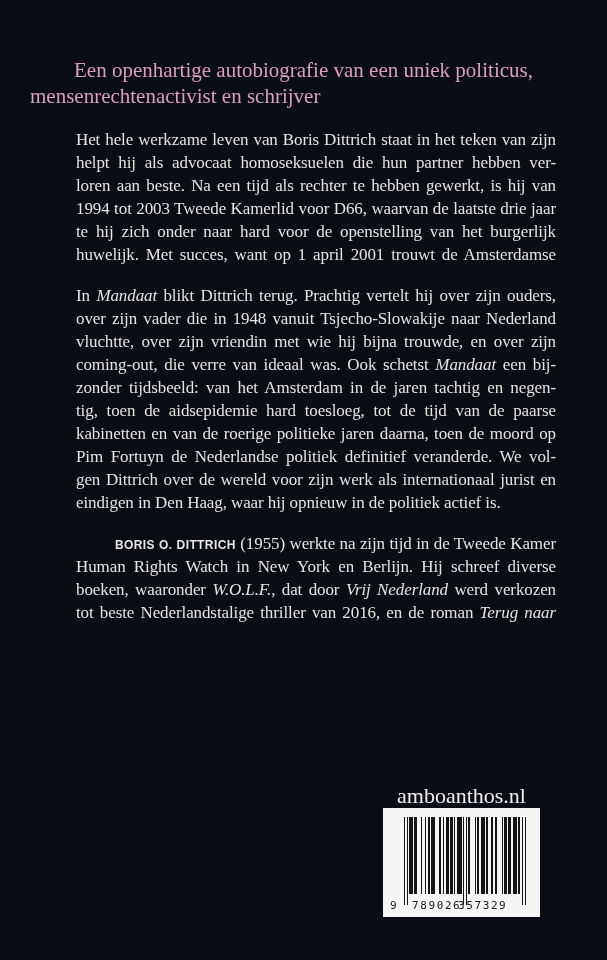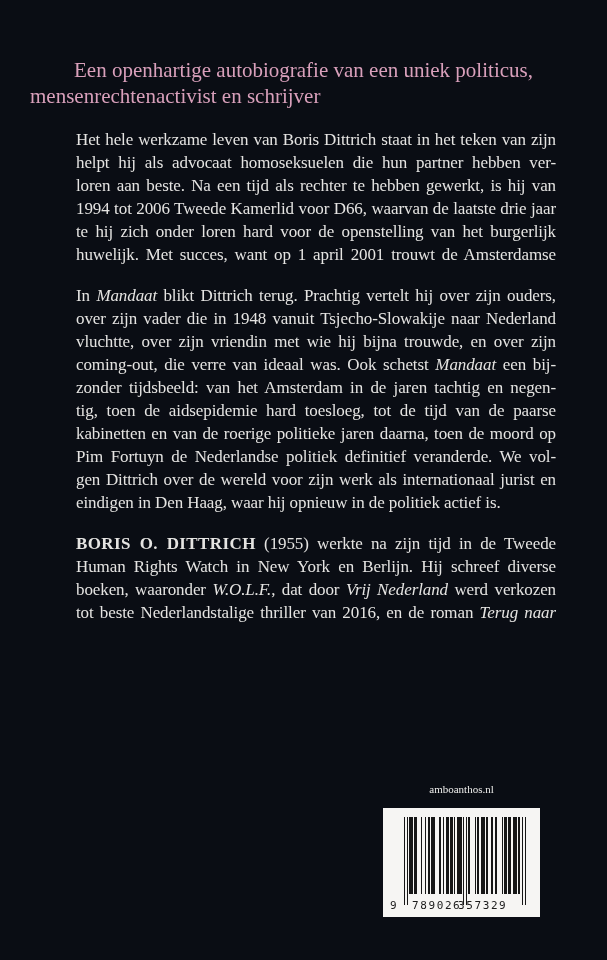--- a/index.html
+++ b/index.html
@@ -31,27 +31,27 @@
     font-size:17px;line-height:23px;letter-spacing:-0.1px;
   }
   .para + .para{margin-top:18px;}
   .tline{
     text-align:justify;text-align-last:justify;
     height:23px;overflow:hidden;
   }
   .tline.tlast{text-align-last:left;text-align:center;}
   .s-i{font-style:italic;}
   .s-b{
-    font-family:Liberation Serif, serif;
-    font-weight:700;font-size:17px;letter-spacing:0.4px;
+    font-family:Liberation Sans, sans-serif;
+    font-weight:700;font-size:12px;letter-spacing:0.4px;margin-left:39px;
   }
   
   .site{
     position:absolute;top:783px;left:383px;width:157px;
-    text-align:center;color:#efeeec;font-size:11px;
+    text-align:center;color:#efeeec;font-size:22px;
   }
   .barcode{
     position:absolute;left:383px;top:808px;width:157px;height:109px;
     background:var(--paper);
   }
   .bars{position:absolute;left:21px;top:9px;width:122px;height:88px;}
   .bars svg{display:block;width:100%;height:100%;shape-rendering:crispEdges;}
   .digits{
     position:absolute;left:0;right:0;bottom:4px;height:14px;
     font-family:"DejaVu Sans Mono",monospace;
@@ -70,22 +70,22 @@
   <div class="tagline">
       <div class="tline"><span>Een openhartige autobiografie van een uniek politicus,</span></div>
       <div class="tline tlast"><span>mensenrechtenactivist en schrijver</span></div>
     </div>
 
   <div class="bodytext">
     <div class="para">
         <div class="tline"><span>Het hele werkzame leven van Boris Dittrich staat in het teken van zijn</span></div>
         <div class="tline"><span>helpt hij als advocaat homoseksuelen die hun partner hebben ver-</span></div>
         <div class="tline"><span>loren aan beste. Na een tijd als rechter te hebben gewerkt, is hij van</span></div>
-        <div class="tline"><span>1994 tot 2006 Tweede Kamerlid voor D66, waarvan de laatste drie jaar</span></div>
-        <div class="tline"><span>te hij zich onder loren hard voor de openstelling van het burgerlijk</span></div>
+        <div class="tline"><span>1994 tot 2003 Tweede Kamerlid voor D66, waarvan de laatste drie jaar</span></div>
+        <div class="tline"><span>te hij zich onder naar hard voor de openstelling van het burgerlijk</span></div>
         <div class="tline"><span>huwelijk. Met succes, want op 1 april 2001 trouwt de Amsterdamse</span></div>
       </div>
     <div class="para">
         <div class="tline"><span>In </span><span class="s-i">Mandaat</span><span> blikt Dittrich terug. Prachtig vertelt hij over zijn ouders,</span></div>
         <div class="tline"><span>over zijn vader die in 1948 vanuit Tsjecho-Slowakije naar Nederland</span></div>
         <div class="tline"><span>vluchtte, over zijn vriendin met wie hij bijna trouwde, en over zijn</span></div>
         <div class="tline"><span>coming-out, die verre van ideaal was. Ook schetst </span><span class="s-i">Mandaat</span><span> een bij-</span></div>
         <div class="tline"><span>zonder tijdsbeeld: van het Amsterdam in de jaren tachtig en negen-</span></div>
         <div class="tline"><span>tig, toen de aidsepidemie hard toesloeg, tot de tijd van de paarse</span></div>
         <div class="tline"><span>kabinetten en van de roerige politieke jaren daarna, toen de moord op</span></div>

